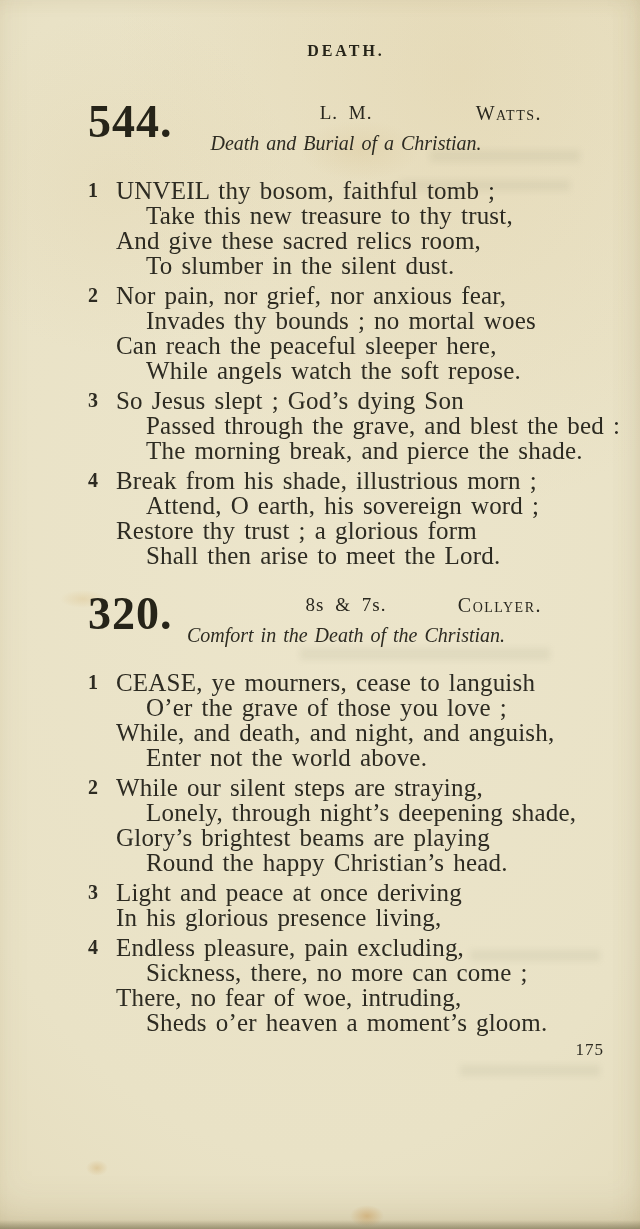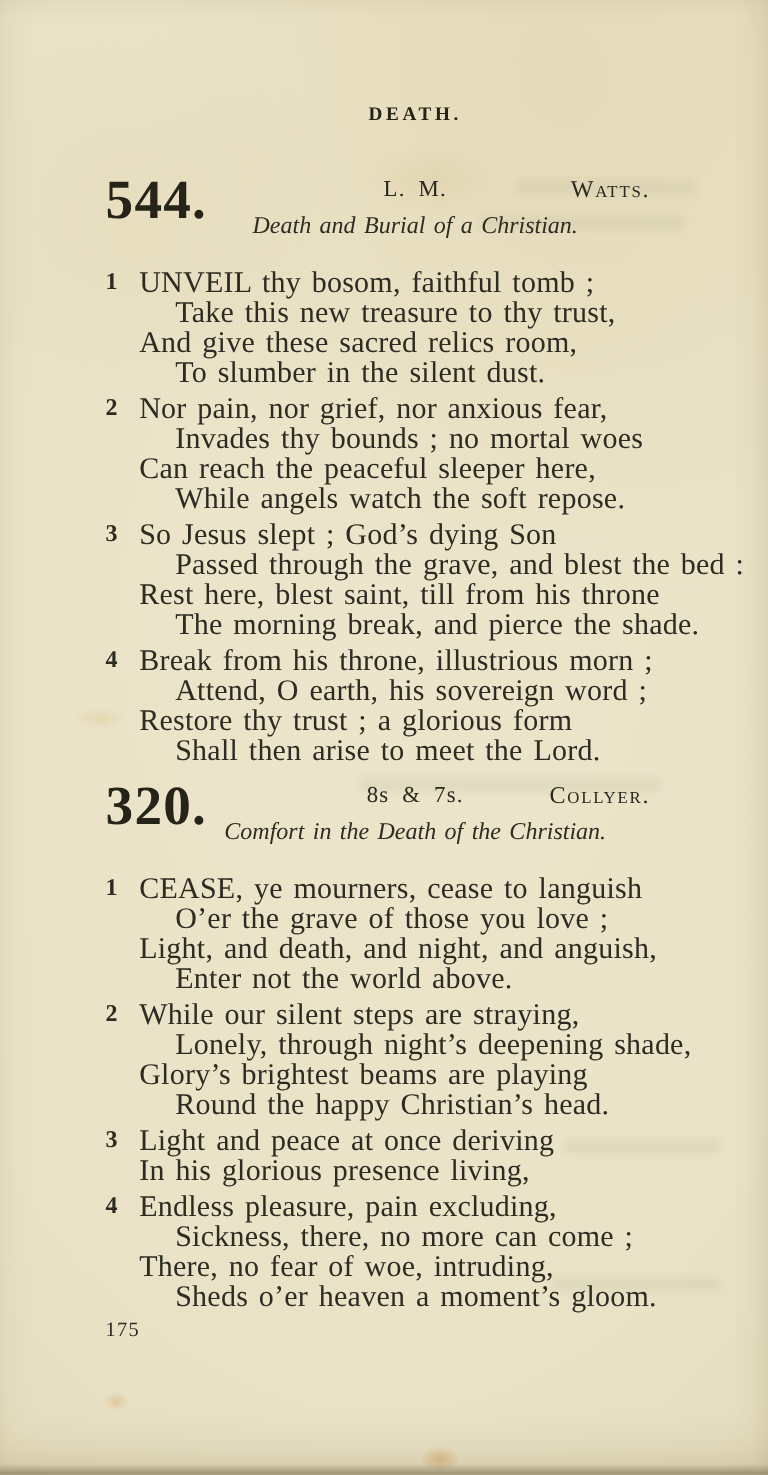--- a/index.html
+++ b/index.html
@@ -39,29 +39,29 @@
   .ghost {
     position: absolute; pointer-events: none; filter: blur(3px);
     background: rgba(150,148,115,0.12); border-radius: 3px;
   }
   .g1 { left: 430px; top: 150px; width: 150px; height: 12px; }
   .g2 { left: 400px; top: 180px; width: 170px; height: 11px; }
   .g3 { left: 300px; top: 648px;  width: 250px; height: 12px; }
   .g4 { left: 470px; top: 950px;  width: 130px; height: 11px; }
   .g5 { left: 460px; top: 1065px; width: 140px; height: 11px; }
 
-  .content { position: absolute; left: 88px; top: 0; width: 516px; padding-top: 87px; }
+  .content { position: absolute; left: 88px; top: 0; width: 516px; padding-top: 42px; }
 
   .section-header {
     text-align: center; font-size: 16px; font-weight: bold;
     letter-spacing: 3px; color: #262419;
   }
 
   .hymn-head { position: relative; margin-top: 42px; }
-  .hymn-head.second { margin-top: 14px; }
+  .hymn-head.second { margin-top: 26px; }
   .hymn-number {
     position: absolute; left: 0; top: -3px;
     font-size: 46px; line-height: 1; font-weight: bold; letter-spacing: 1px;
     color: #262419;
   }
   .meter-row { position: relative; text-align: center; height: 24px;
     font-size: 19px; letter-spacing: 1px; word-spacing: 5px; color: #2a281f; }
   .author {
     position: absolute; right: 62px; top: 0;
     font-variant: small-caps; font-size: 20px; letter-spacing: 1.5px;
@@ -74,21 +74,21 @@
 
   .verse { position: relative; padding-left: 28px; margin-bottom: 5px; }
   .hymn .verse.first { margin-top: 20px; }
   .vnum { position: absolute; left: 0; top: 1px; font-size: 20px; font-weight: bold; }
   .vline {
     font-size: 25px; line-height: 25px; white-space: nowrap;
     word-spacing: 2.5px; letter-spacing: 0.2px;
   }
   .vline.indent { margin-left: 30px; }
 
-  .page-number { text-align: left; font-size: 17px; margin-top: 1px; letter-spacing: 1px; }
+  .page-number { text-align: right; font-size: 17px; margin-top: 1px; letter-spacing: 1px; }
 </style>
 </head>
 <body>
 
 <div class="page">
   <div class="stain s1"></div>
   <div class="stain s2"></div>
   <div class="stain s3"></div>
   <div class="stain s4"></div>
   <div class="ghost g1"></div>
@@ -124,48 +124,47 @@
         <div class="vline">Nor pain, nor grief, nor anxious fear,</div>
         <div class="vline indent">Invades thy bounds ; no mortal woes</div>
         <div class="vline">Can reach the peaceful sleeper here,</div>
         <div class="vline indent">While angels watch the soft repose.</div>
       </div>
 
       <div class="verse">
         <span class="vnum">3</span>
         <div class="vline">So Jesus slept ; God’s dying Son</div>
         <div class="vline indent">Passed through the grave, and blest the bed :</div>
-        <div class="vline">Rest here, blest saint, till from his throne</div>
         <div class="vline indent">The morning break, and pierce the shade.</div>
       </div>
 
       <div class="verse">
         <span class="vnum">4</span>
-        <div class="vline">Break from his throne, illustrious morn ;</div>
+        <div class="vline">Break from his shade, illustrious morn ;</div>
         <div class="vline indent">Attend, O earth, his sovereign word ;</div>
         <div class="vline">Restore thy trust ; a glorious form</div>
         <div class="vline indent">Shall then arise to meet the Lord.</div>
       </div>
     </section>
 
     <section class="hymn">
       <div class="hymn-head second">
         <span class="hymn-number">320.</span>
         <div class="meter-row">
           <span class="meter">8s &amp; 7s.</span>
           <span class="author">Collyer.</span>
         </div>
         <div class="subtitle">Comfort in the Death of the Christian.</div>
       </div>
 
       <div class="verse first">
         <span class="vnum">1</span>
         <div class="vline">CEASE, ye mourners, cease to languish</div>
         <div class="vline indent">O’er the grave of those you love ;</div>
-        <div class="vline">Light, and death, and night, and anguish,</div>
+        <div class="vline">While, and death, and night, and anguish,</div>
         <div class="vline indent">Enter not the world above.</div>
       </div>
 
       <div class="verse">
         <span class="vnum">2</span>
         <div class="vline">While our silent steps are straying,</div>
         <div class="vline indent">Lonely, through night’s deepening shade,</div>
         <div class="vline">Glory’s brightest beams are playing</div>
         <div class="vline indent">Round the happy Christian’s head.</div>
       </div>

